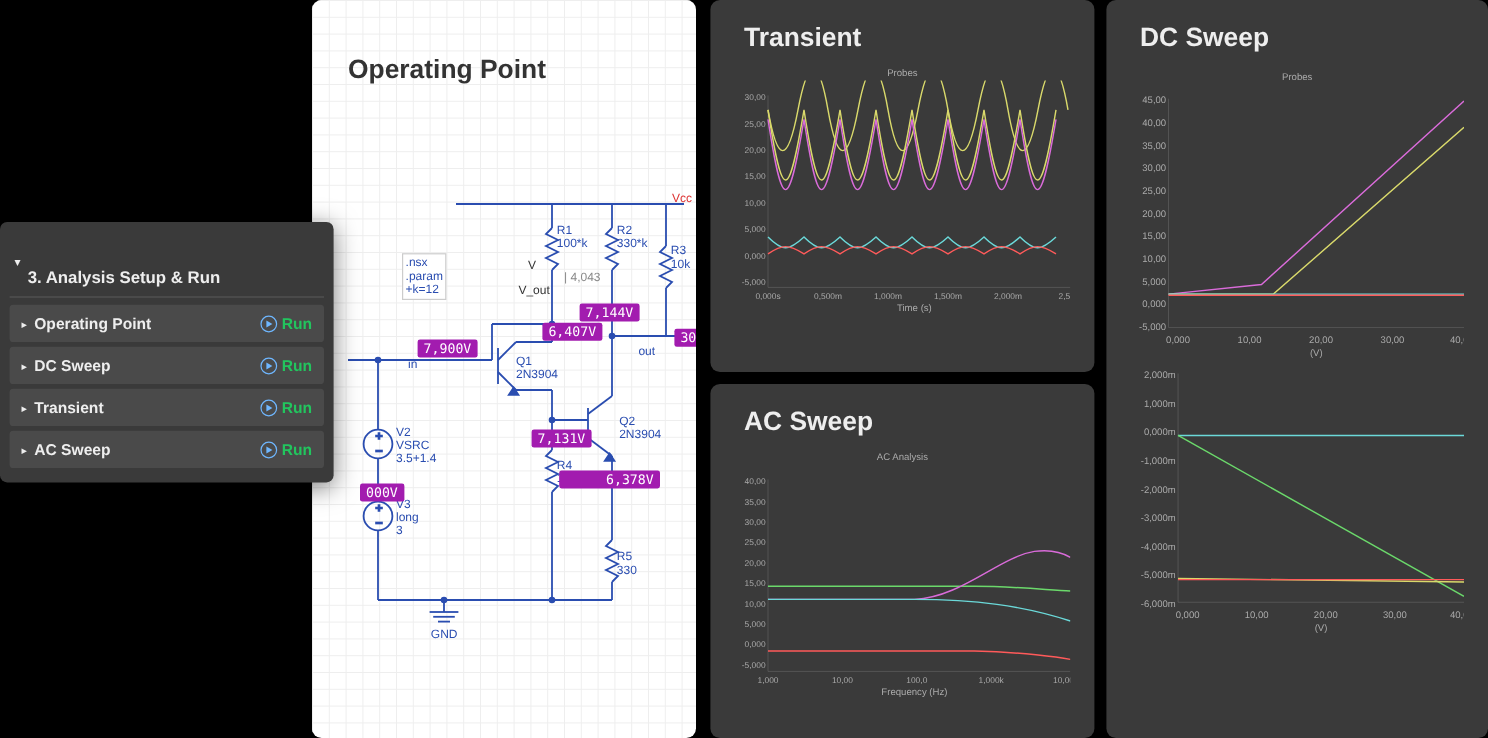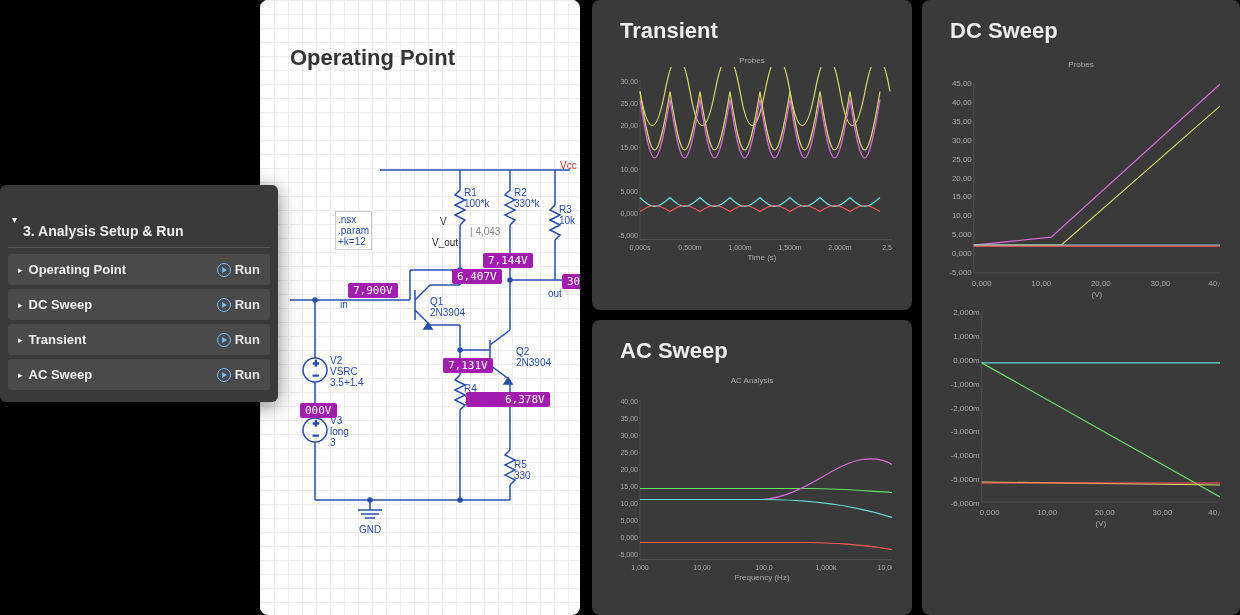--- a/index.html
+++ b/index.html
@@ -40,21 +40,21 @@
     background: #4a4a4a;
     border-radius: 3px;
     padding: 8px 10px;
     margin-bottom: 4px;
   }
   .analysis-row .caret { font-size: 9px; margin-right: 6px; }
   .analysis-row .label { flex: 1; font-size: 13px; font-weight: 600; }
   .run-btn {
     display: flex;
     align-items: center;
-    color: #e5e5e5;
+    color: #22c55e;
     font-size: 13px;
     font-weight: 600;
     cursor: pointer;
     text-align: center;
   }
   .run-btn .play-icon {
     width: 14px; height: 14px;
     border: 1.5px solid #6fb7ff;
     border-radius: 50%;
     margin-right: 4px;
@@ -330,21 +330,21 @@
     <span>long</span><br>
     <span>3</span>
   </div>
   <div class="comp-label" style="left:75px; top:211px; white-space:pre; background:#fff; padding:2px; border:1px solid #ccc;">.nsx
 .param
 +k=12</div>
   <div class="comp-label" style="left:180px; top:216px; color:#333;">V</div>
   <div class="comp-label" style="left:172px; top:226px; color:#888;padding-left:38px;">| 4,043</div>
   <div class="comp-label" style="left:172px; top:237px; color:#333;text-align:center;">V_out</div>
   <div class="net-label" style="left:80px; top:299px;">in</div>
-  <div class="net-label" style="left:272px; top:288px;margin-left:16px;">out</div>
+  <div class="net-label" style="left:272px; top:288px;">out</div>
   <div class="net-label" style="left:99px; top:524px;">GND</div>
 
   <div class="node-badge" style="left:88px; top:283px;">7,900V</div>
   <div class="node-badge" style="left:40px; top:403px;">000V</div>
   <div class="node-badge" style="left:223px; top:253px;">7,144V</div>
   <div class="node-badge" style="left:192px; top:269px;">6,407V</div>
   <div class="node-badge" style="left:183px; top:338px;margin-top:20px;">7,131V</div>
   <div class="node-badge" style="left:206px; top:392px;padding-left:39px;">6,378V</div>
   <div class="node-badge" style="left:302px; top:274px;">30,0</div>
 </div>

